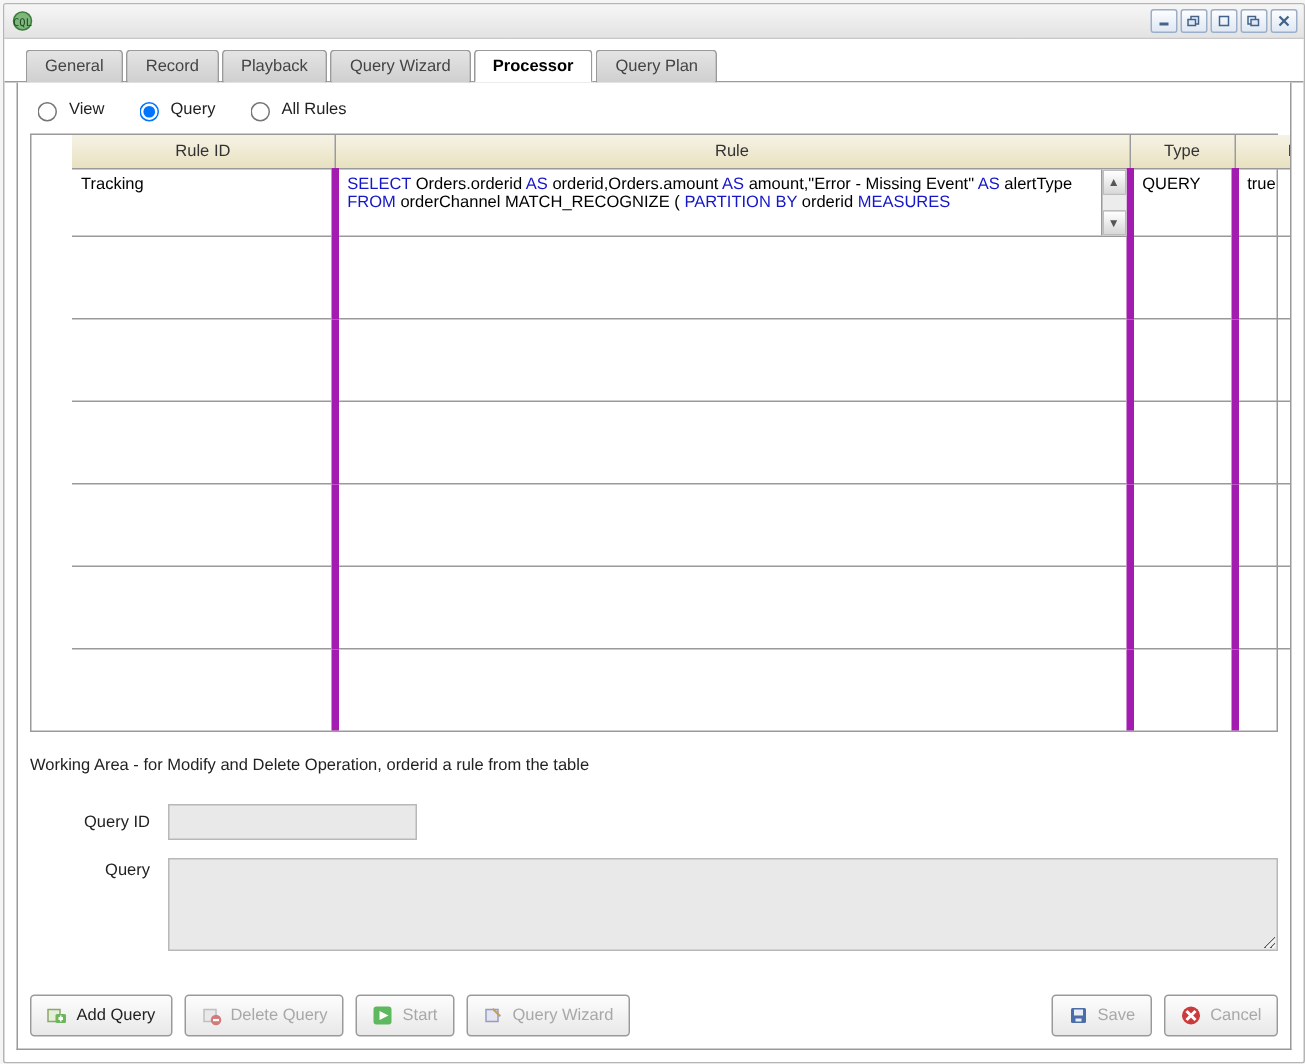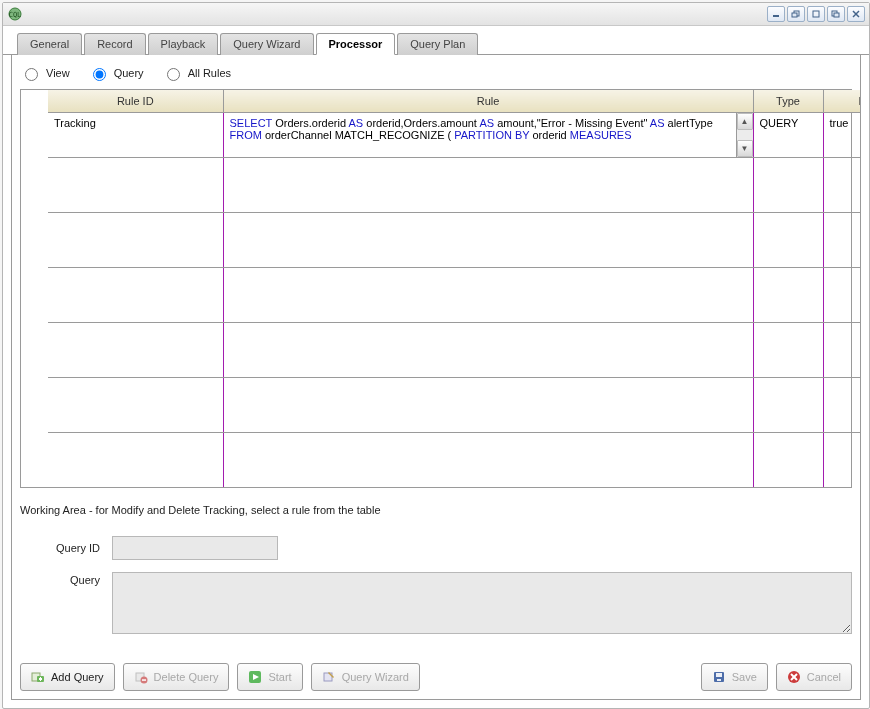--- a/index.html
+++ b/index.html
@@ -108,21 +108,21 @@
     color: #333;
     padding: 3px 6px;
     border-right: 1px solid #9A9A9A;
     border-bottom: 1px solid #9A9A9A;
     text-align: center;
     background: linear-gradient(#F6F3E6, #E8E1C0);
     height: 16px;
   }
   thead th:last-child { border-right: none; padding-left: 35px; }
   tbody td {
-    border-right: 1px solid #a21caf;
+    border-right: 5px solid #a21caf;
     border-bottom: 1px solid #9A9A9A;
     padding: 4px 6px;
     vertical-align: top;
     font-size: 11px;
     color: #000;
   }
   tbody td:last-child { border-right: none; }
   tbody tr:last-child td { border-bottom: none; }
   .rule-cell {
     position: relative;
@@ -340,21 +340,21 @@
               <td style="height: 46px;">&nbsp;</td>
               <td style="height: 46px;">&nbsp;</td>
               <td style="height: 46px;">&nbsp;</td>
               <td style="height: 46px;">&nbsp;</td>
             </tr>
           </tbody>
       </table>
     </div>
 
     <div class="working-area">
-      <div style="color:#222;">Working Area - for Modify and Delete Tracking, select a rule from the table</div>
+      <div style="color:#222;">Working Area - for Modify and Delete Operation, orderid a rule from the table</div>
       <div style="height:20px;"></div>
       <div class="form-row">
         <div class="form-label">Query ID</div>
         <input class="text-input" type="text" readonly="" style="">
       </div>
       <div class="form-row" style="align-items:flex-start;">
         <div class="form-label" style="padding-top:2px;">Query</div>
         <textarea class="textarea" readonly="" style=""></textarea>
       </div>
     </div>

